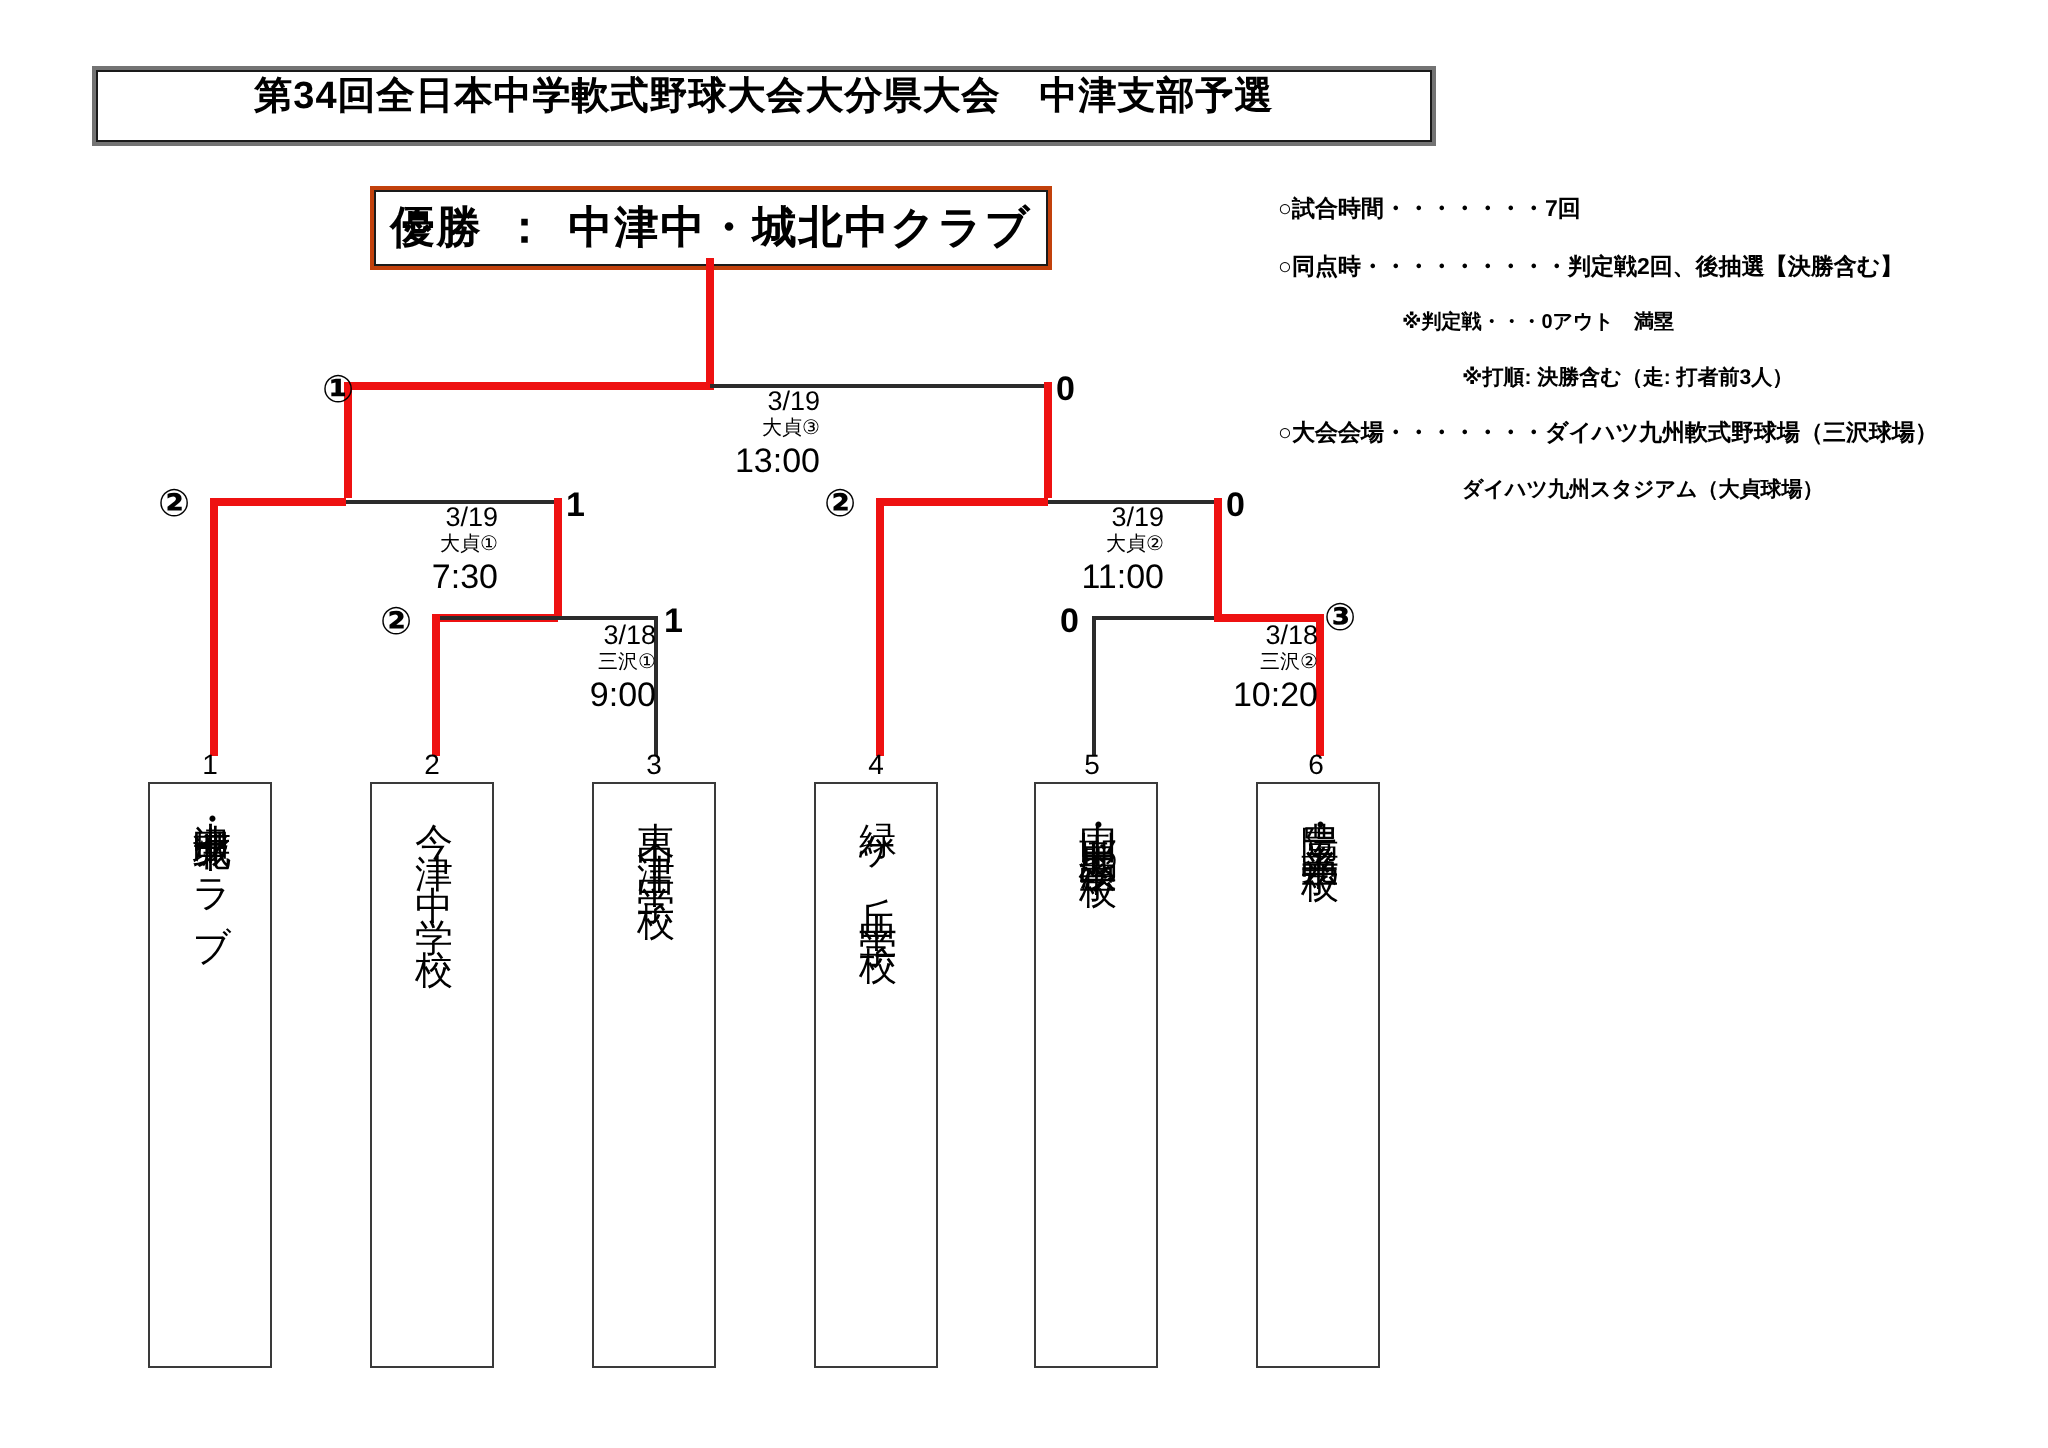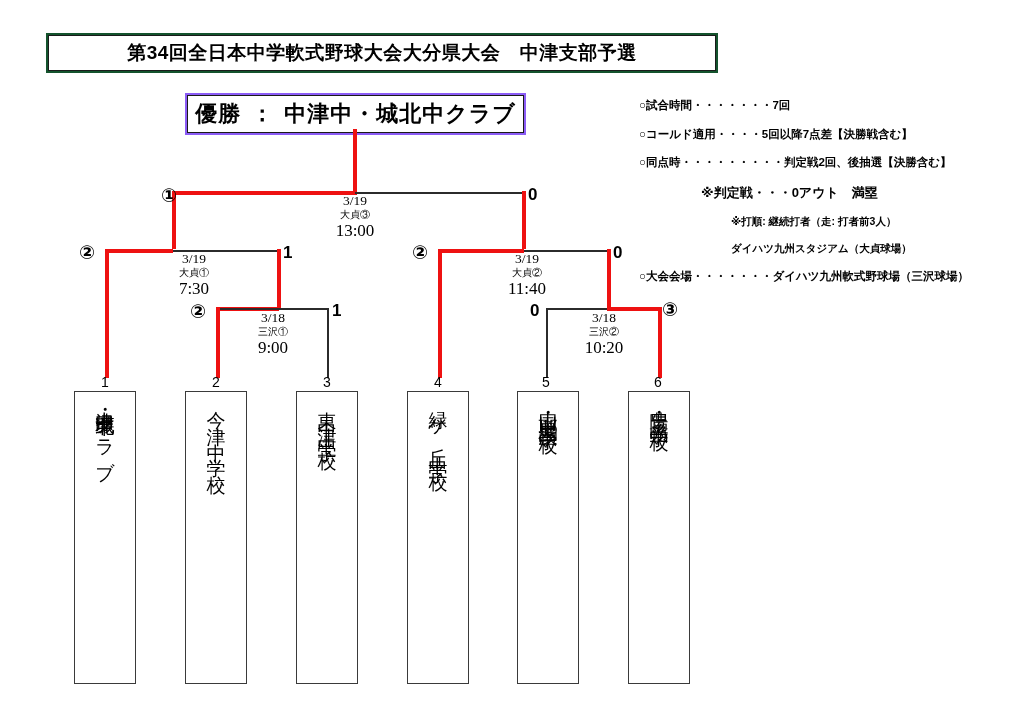--- a/index.html
+++ b/index.html
@@ -9,56 +9,56 @@
     font-family:"Liberation Sans","DejaVu Sans",sans-serif;
     color:#000;
     position:relative;
     overflow:hidden;
   }
   .stage{position:absolute;left:0;top:0;width:1024px;height:724px;}
 
   
   .title-box{
     position:absolute;left:46px;top:33px;width:668px;height:36px;
-    border:2px solid #14532d;
+    border:2px solid #737373;
     box-shadow:0 0 0 1px #1a1a1a inset;
-    display:flex;align-items:center;justify-content:center;
+    display:flex;align-items:flex-start;justify-content:center;
     font-size:19px;font-weight:bold;letter-spacing:.5px;
   }
 
   
   .champ-box{
     position:absolute;left:185px;top:93px;width:337px;height:38px;
-    border:2px solid #8b5cf6;
+    border:2px solid #c2410c;
     box-shadow:0 0 0 1px #1a1a1a inset;
     display:flex;align-items:center;justify-content:center;
     font-size:22px;font-weight:bold;letter-spacing:1px;
   }
   .champ-box .sep{margin:0 10px;}
 
   
   .notes{position:absolute;left:639px;top:100px;width:360px;}
   .note-line{font-size:11.5px;font-weight:bold;line-height:1;margin-bottom:17px;white-space:nowrap;}
-  .note-line.ind1{padding-left:62px;font-size:13px;}
+  .note-line.ind1{padding-left:62px;font-size:10px;}
   .note-line.ind2{padding-left:92px;font-size:10.5px;}
 
   
   .ln{position:absolute;background:#ee1111;}
   .ln.blk{background:#2b2b2b;}
   .hline{height:4px;}
   .vline{width:4px;}
   .hline.blk{height:2px;}
   .vline.blk{width:2px;}
 
   
   .score{position:absolute;font-size:17px;font-weight:bold;line-height:1;}
   .score.circ{font-size:19px;}
 
   
-  .match{position:absolute;text-align:center;line-height:1.18;font-size:13.5px;width:110px;font-family:Liberation Serif, serif;}
+  .match{position:absolute;text-align:right;line-height:1.18;font-size:13.5px;width:110px;}
   .match .d{font-size:13.5px;}
   .match .v{font-size:10px;font-weight:normal;}
   .match .t{font-size:17px;}
 
   
   .seedno{position:absolute;font-size:14px;text-align:center;width:30px;line-height:1;}
 
   
   .team{
     position:absolute;top:391px;width:62px;height:293px;
@@ -93,26 +93,25 @@
   </div>
 
   <div class="champ-box">
     <span>優勝</span>
     <span class="sep">：</span>
     <span>中津中・城北中クラブ</span>
   </div>
 
   <div class="notes">
     <div class="note-line">○試合時間・・・・・・・7回</div>
-    <div class="note-line">○コールド適用・・・・5回以降7点差【決勝戦含む】</div>
     <div class="note-line">○同点時・・・・・・・・・判定戦2回、後抽選【決勝含む】</div>
     <div class="note-line ind1">※判定戦・・・0アウト　満塁</div>
-    <div class="note-line ind2">※打順: 継続打者（走: 打者前3人）</div>
+    <div class="note-line ind2">※打順: 決勝含む（走: 打者前3人）</div>
+    <div class="note-line">○大会会場・・・・・・・ダイハツ九州軟式野球場（三沢球場）</div>
     <div class="note-line ind2">ダイハツ九州スタジアム（大貞球場）</div>
-    <div class="note-line">○大会会場・・・・・・・ダイハツ九州軟式野球場（三沢球場）</div>
   </div>
 
   <div class="ln vline" style="left:353px;top:129px;height:66px;"></div>
 
   <div class="ln hline" style="left:172px;top:191px;width:183px;"></div>
   <div class="ln blk hline" style="left:355px;top:192px;width:171px;"></div>
 
   <div class="ln vline" style="left:172px;top:191px;height:58px;"></div>
 
   <div class="ln vline" style="left:522px;top:191px;height:58px;"></div>
@@ -168,21 +167,21 @@
 
   <div class="match" style="left:139px;top:251px;">
     <div class="d">3/19</div>
     <div class="v">大貞①</div>
     <div class="t">7:30</div>
   </div>
 
   <div class="match" style="left:472px;top:251px;">
     <div class="d">3/19</div>
     <div class="v">大貞②</div>
-    <div class="t">11:40</div>
+    <div class="t">11:00</div>
   </div>
 
   <div class="match" style="left:218px;top:310px;">
     <div class="d">3/18</div>
     <div class="v">三沢①</div>
     <div class="t">9:00</div>
   </div>
 
   <div class="match" style="left:549px;top:310px;">
     <div class="d">3/18</div>

